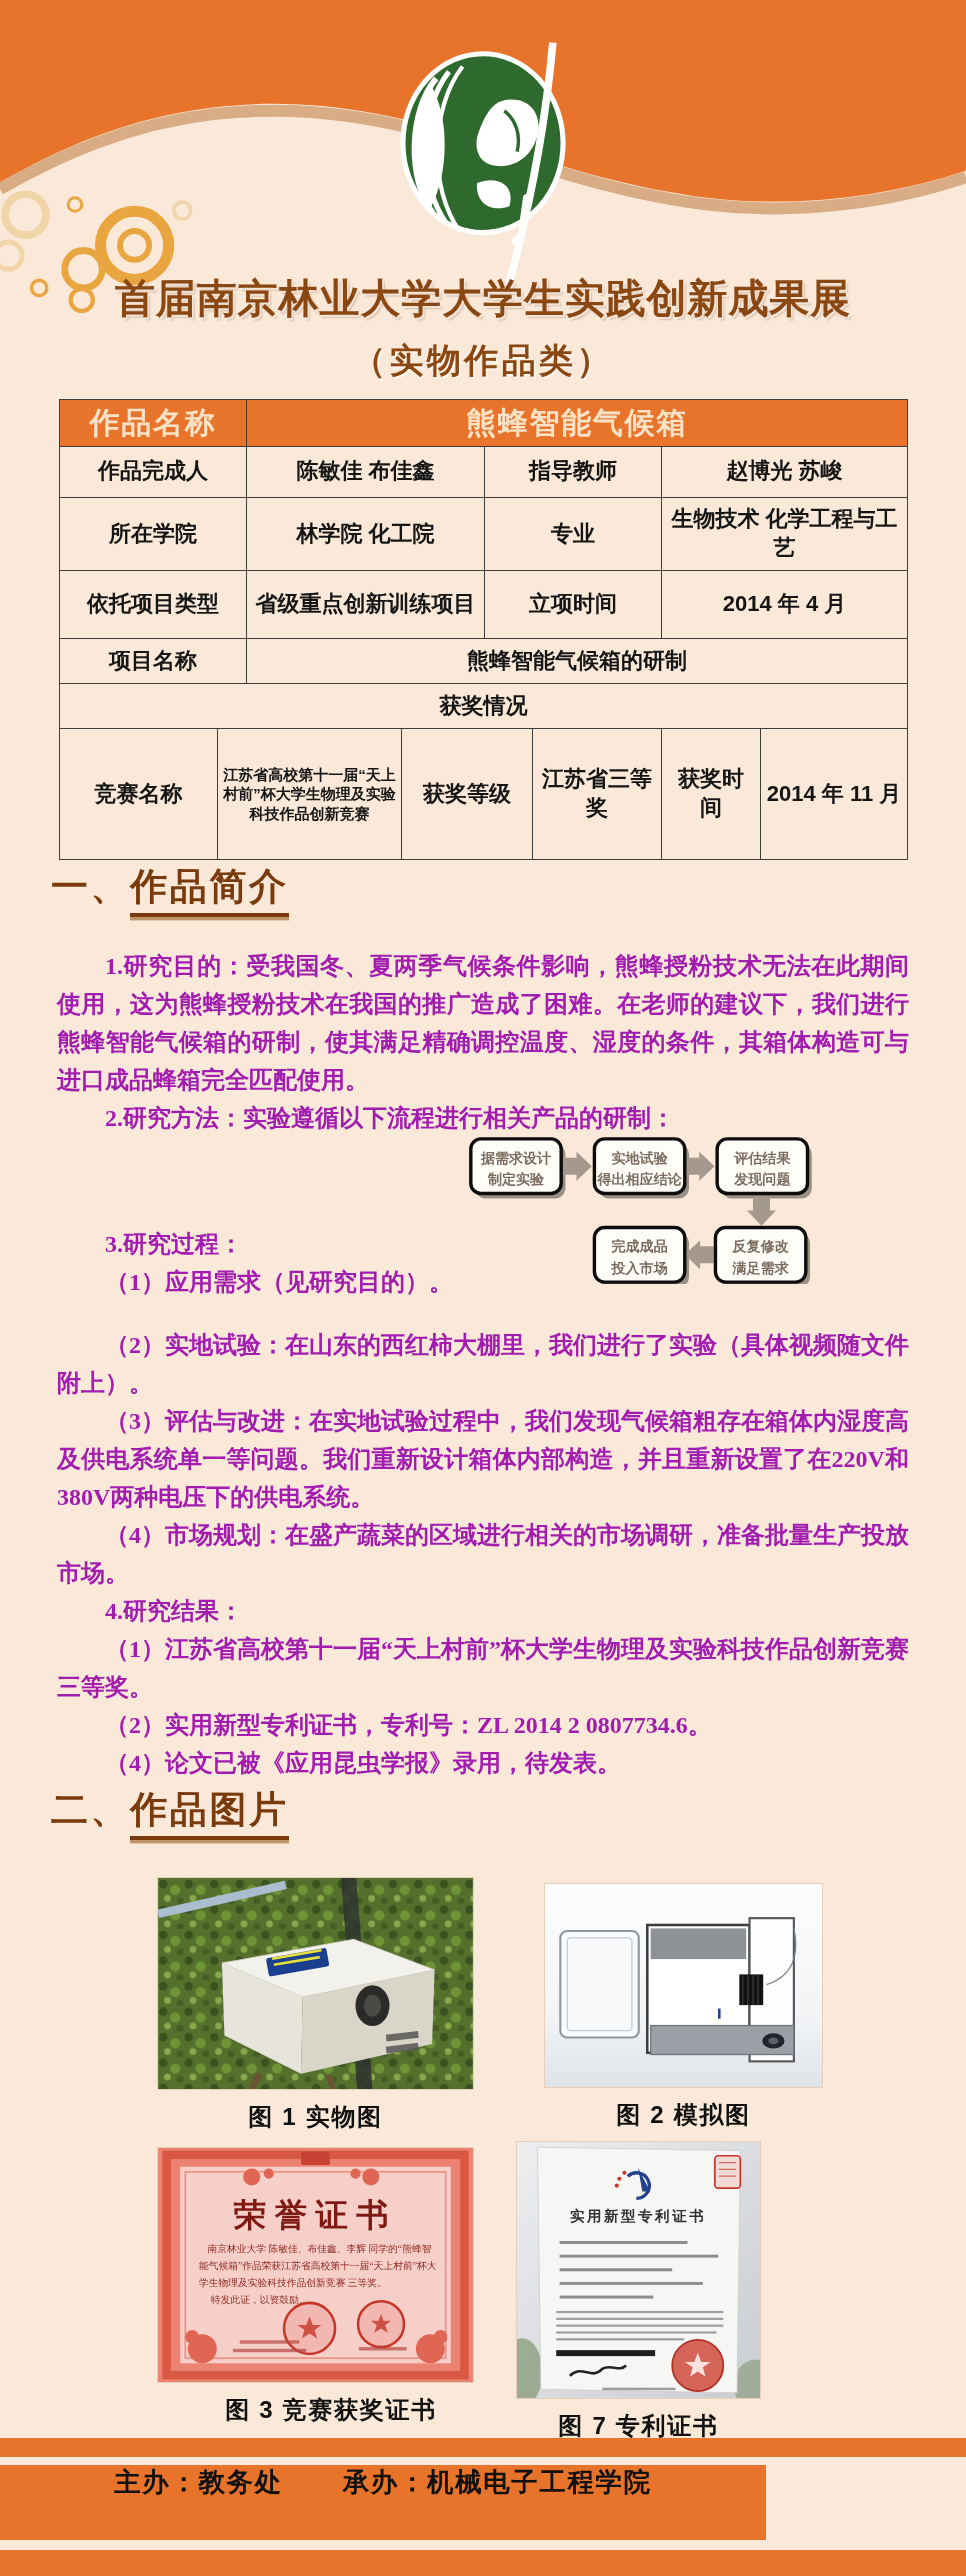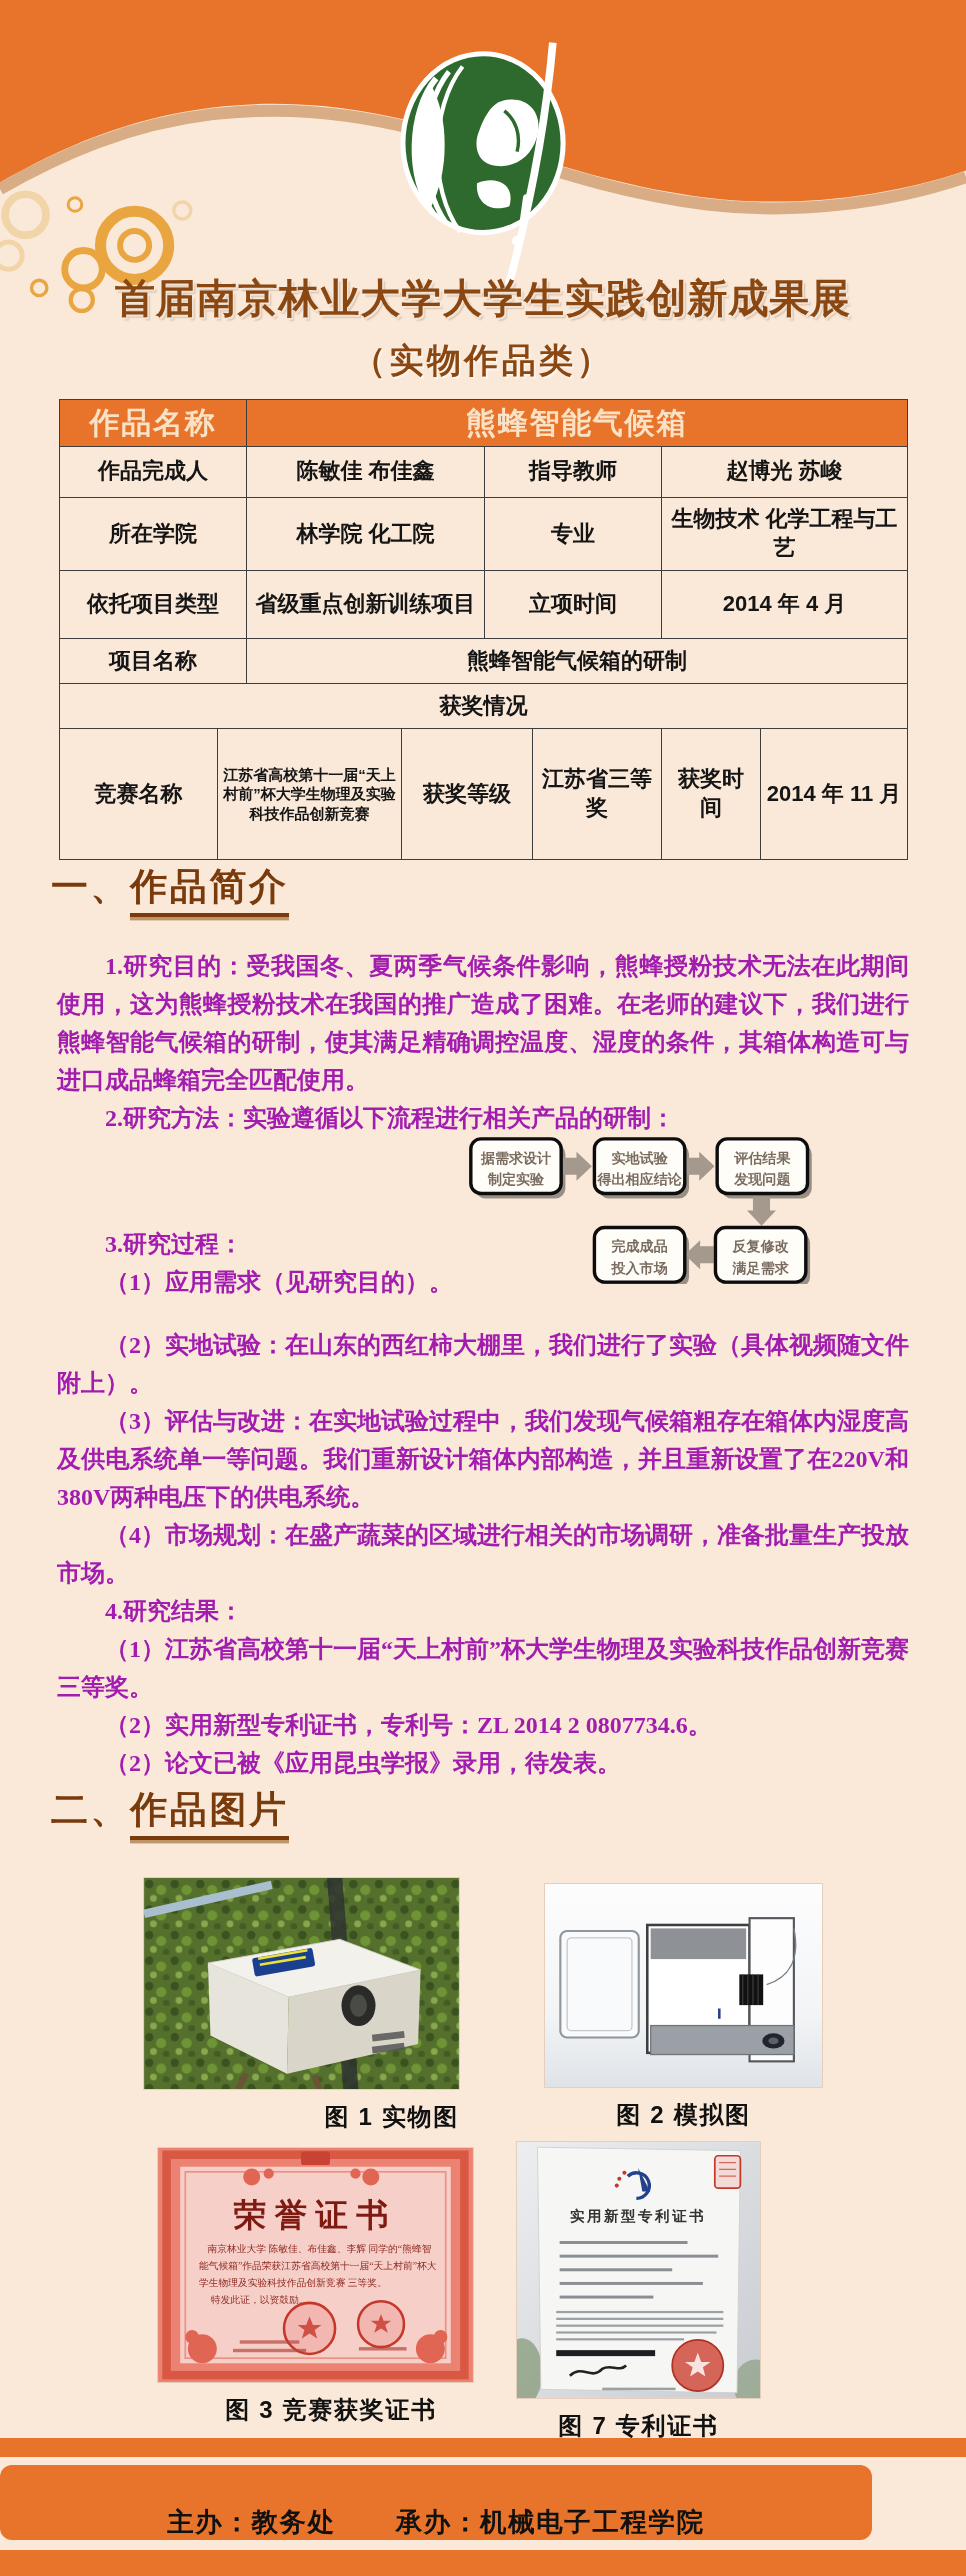--- a/index.html
+++ b/index.html
@@ -34,27 +34,27 @@
   .body-text p{margin:0;text-indent:2em;}
   .flow-region{position:relative;height:189px;}
   .flow-region p{width:400px;}
   .flow-region .p-first{padding-top:88px;}
   .flow-svg{position:absolute;left:407px;top:0;}
   .flow-box-text{font-family:"Liberation Serif",serif;font-size:16.5px;fill:#7b6c60;font-weight:bold;}
   
   .figures{position:absolute;top:1840px;left:57px;width:852px;height:596px;}
   .figure{position:absolute;text-align:center;}
   .figure .caption{margin-top:12px;font-size:24px;font-weight:bold;color:#111;letter-spacing:1.7px;}
-  #fig1{left:87px;top:38px;width:315px;text-align:right;} #fig2{left:488px;top:44px;width:277px;}
+  #fig1{left:101px;top:38px;width:315px;} #fig2{left:488px;top:44px;width:277px;}
   #fig3{left:101px;top:308px;width:346px;} #fig4{left:460px;top:302px;width:243px;}
   .figure svg{display:block;box-shadow:0 0 0 0.9px rgba(160,120,90,.25);}
   
   .footer-stripe1{position:absolute;top:2438px;left:0;width:966px;height:19px;background:#E8732A;}
-  .footer-band{position:absolute;top:2465px;left:0;width:872px;height:75px;background:#E8732A;
-               display:flex;align-items:flex-end;justify-content:center;border-radius:12px;}
+  .footer-band{position:absolute;top:2465px;left:0;width:766px;height:75px;background:#E8732A;
+               display:flex;align-items:flex-start;justify-content:center;}
   .footer-band .ft{font-size:26.4px;font-weight:bold;color:#111;letter-spacing:1.7px;}
   .footer-band .gap{display:inline-block;width:60px;}
   .footer-stripe2{position:absolute;top:2550px;left:0;width:966px;height:25.6px;background:#E8732A;}
 </style>
 </head>
 <body>
 
 <div class="poster">
 
   <svg class="header-art" width="966" height="409" viewBox="0 0 1134 480">
@@ -203,21 +203,21 @@
         </g>
       </svg>
     </div>
 
     <p>（2）实地试验：在山东的西红柿大棚里，我们进行了实验（具体视频随文件附上）。</p>
     <p>（3）评估与改进：在实地试验过程中，我们发现气候箱粗存在箱体内湿度高及供电系统单一等问题。我们重新设计箱体内部构造，并且重新设置了在220V和380V两种电压下的供电系统。</p>
     <p>（4）市场规划：在盛产蔬菜的区域进行相关的市场调研，准备批量生产投放市场。</p>
     <p>4.研究结果：</p>
     <p>（1）江苏省高校第十一届“天上村前”杯大学生物理及实验科技作品创新竞赛三等奖。</p>
     <p>（2）实用新型专利证书，专利号：ZL 2014 2 0807734.6。</p>
-    <p>（2）论文已被《应用昆虫学报》录用，待发表。</p>
+    <p>（4）论文已被《应用昆虫学报》录用，待发表。</p>
   </div>
 
   <div id="sec2" class="sec-heading">
     <span>二、</span><span class="u">作品图片</span>
   </div>
 
   <div class="figures">
 
     <div id="fig1" class="figure">
       <svg width="315" height="211" viewBox="0 0 370 248">

